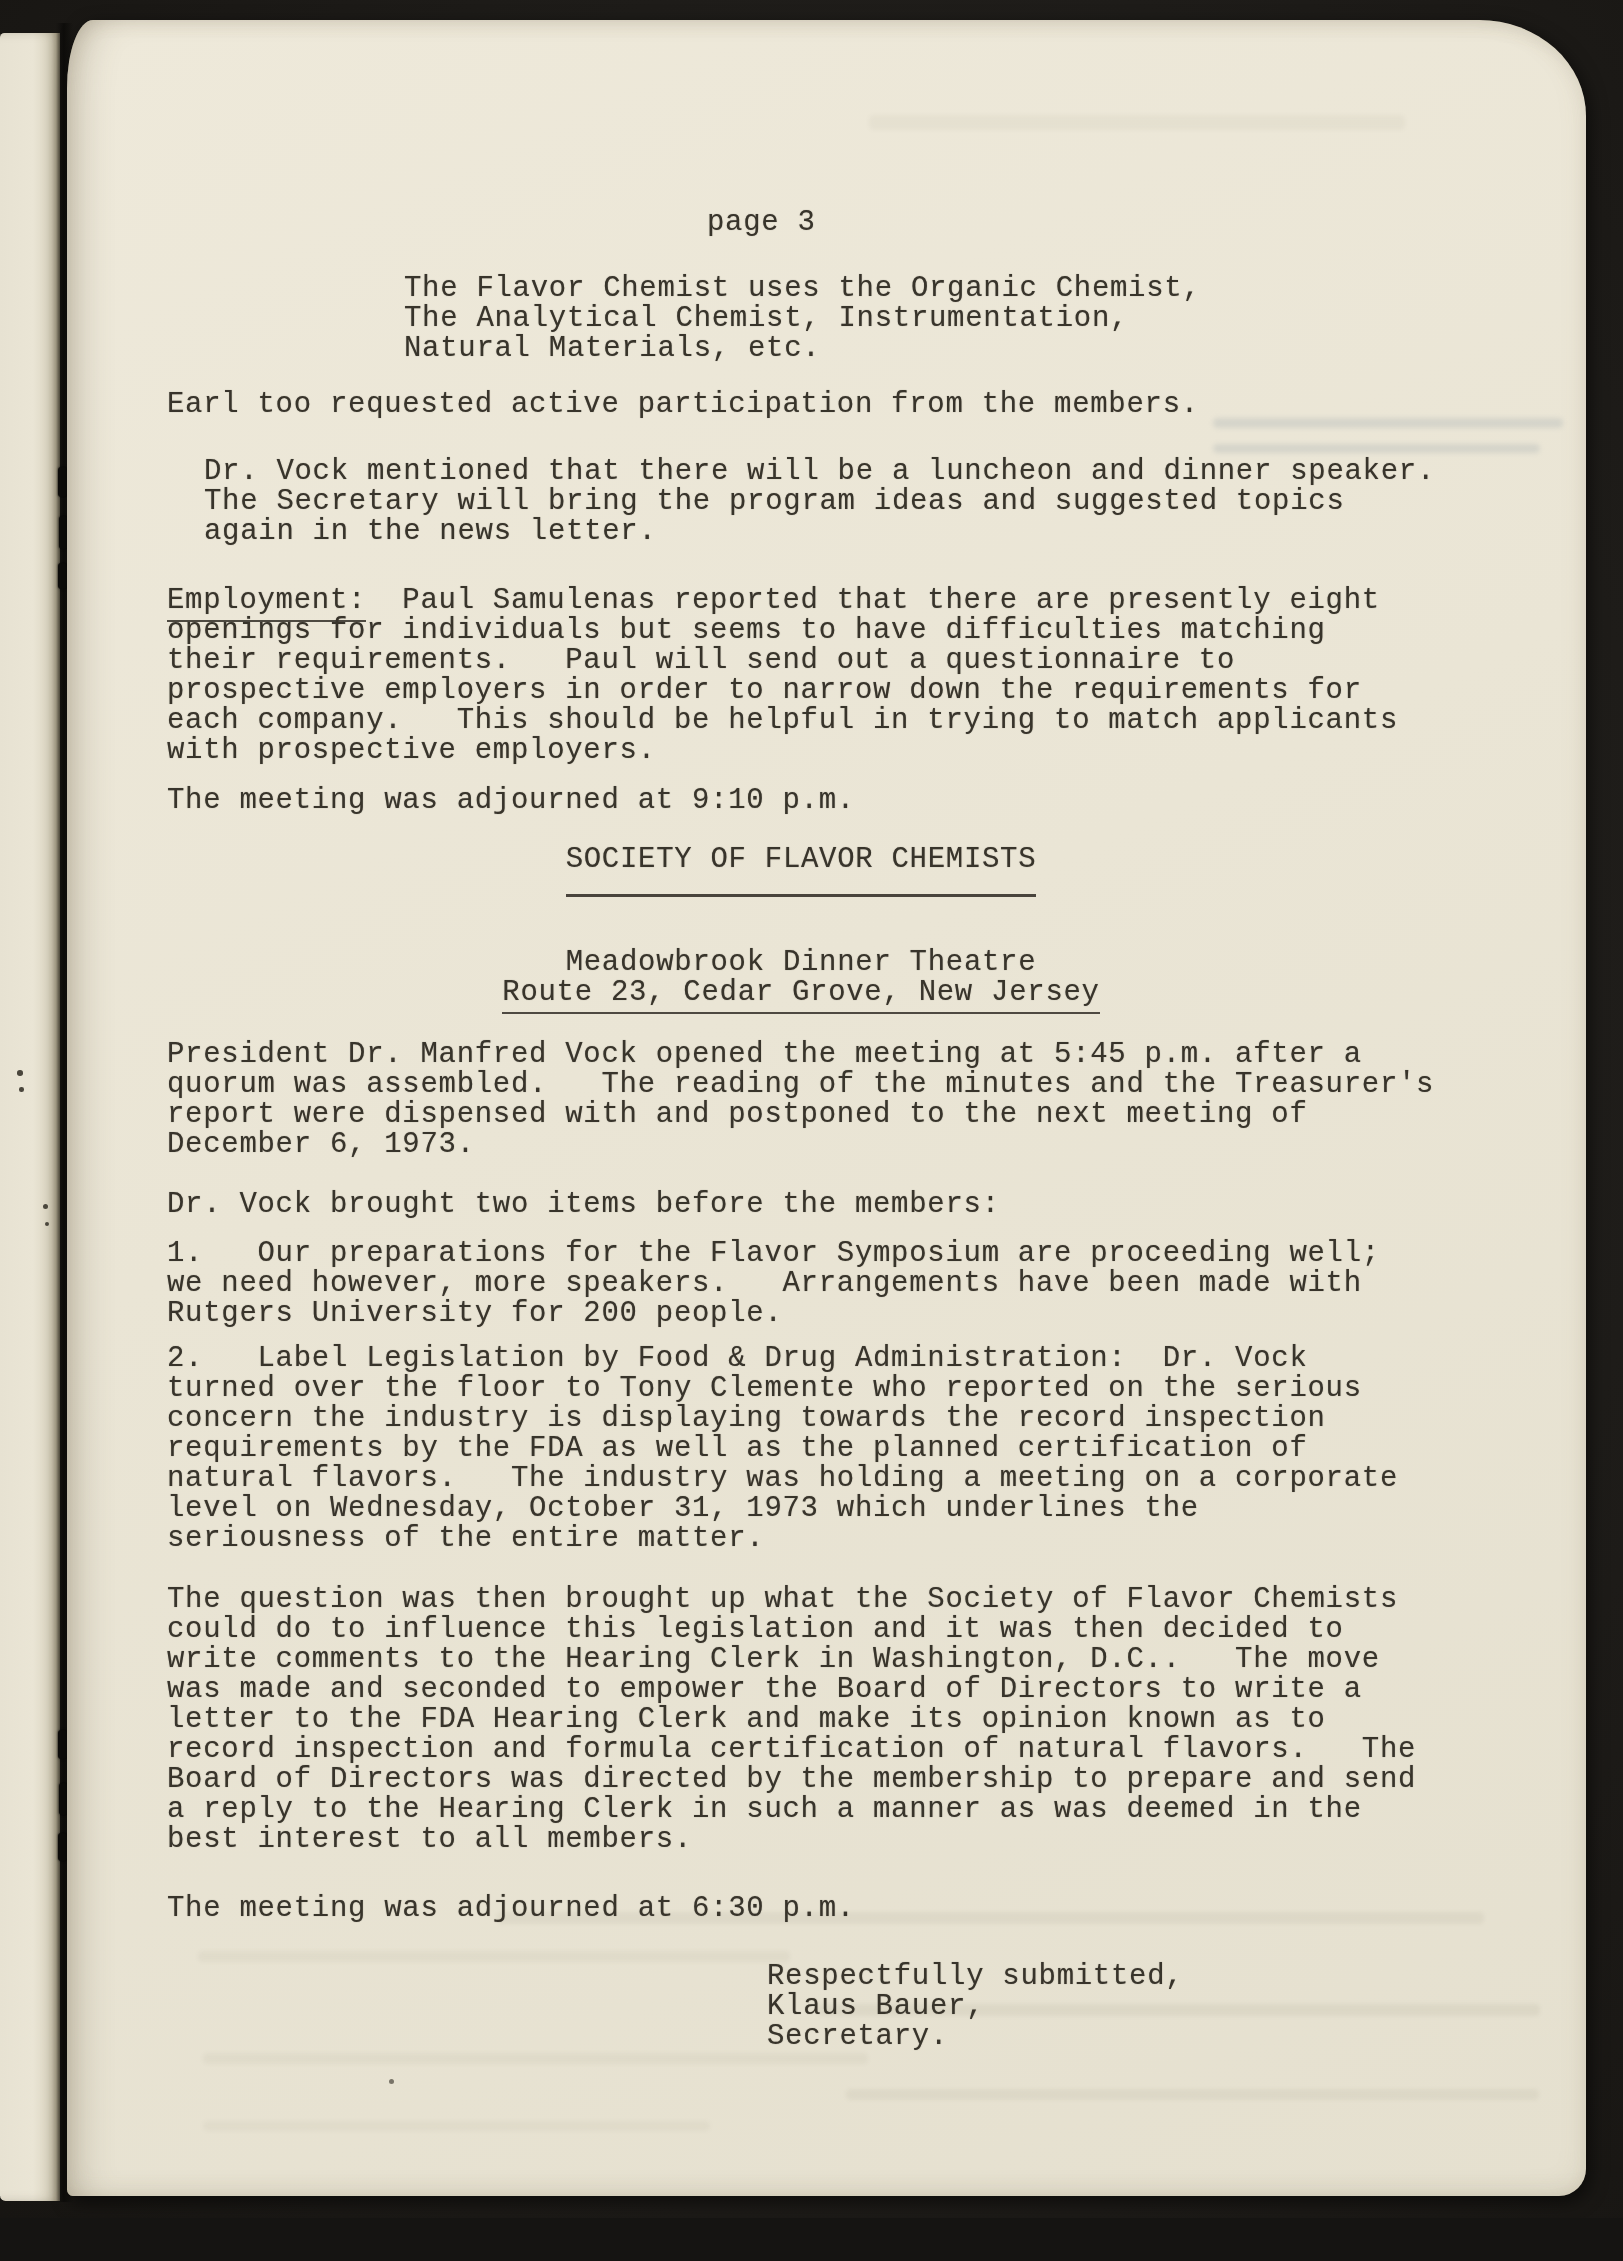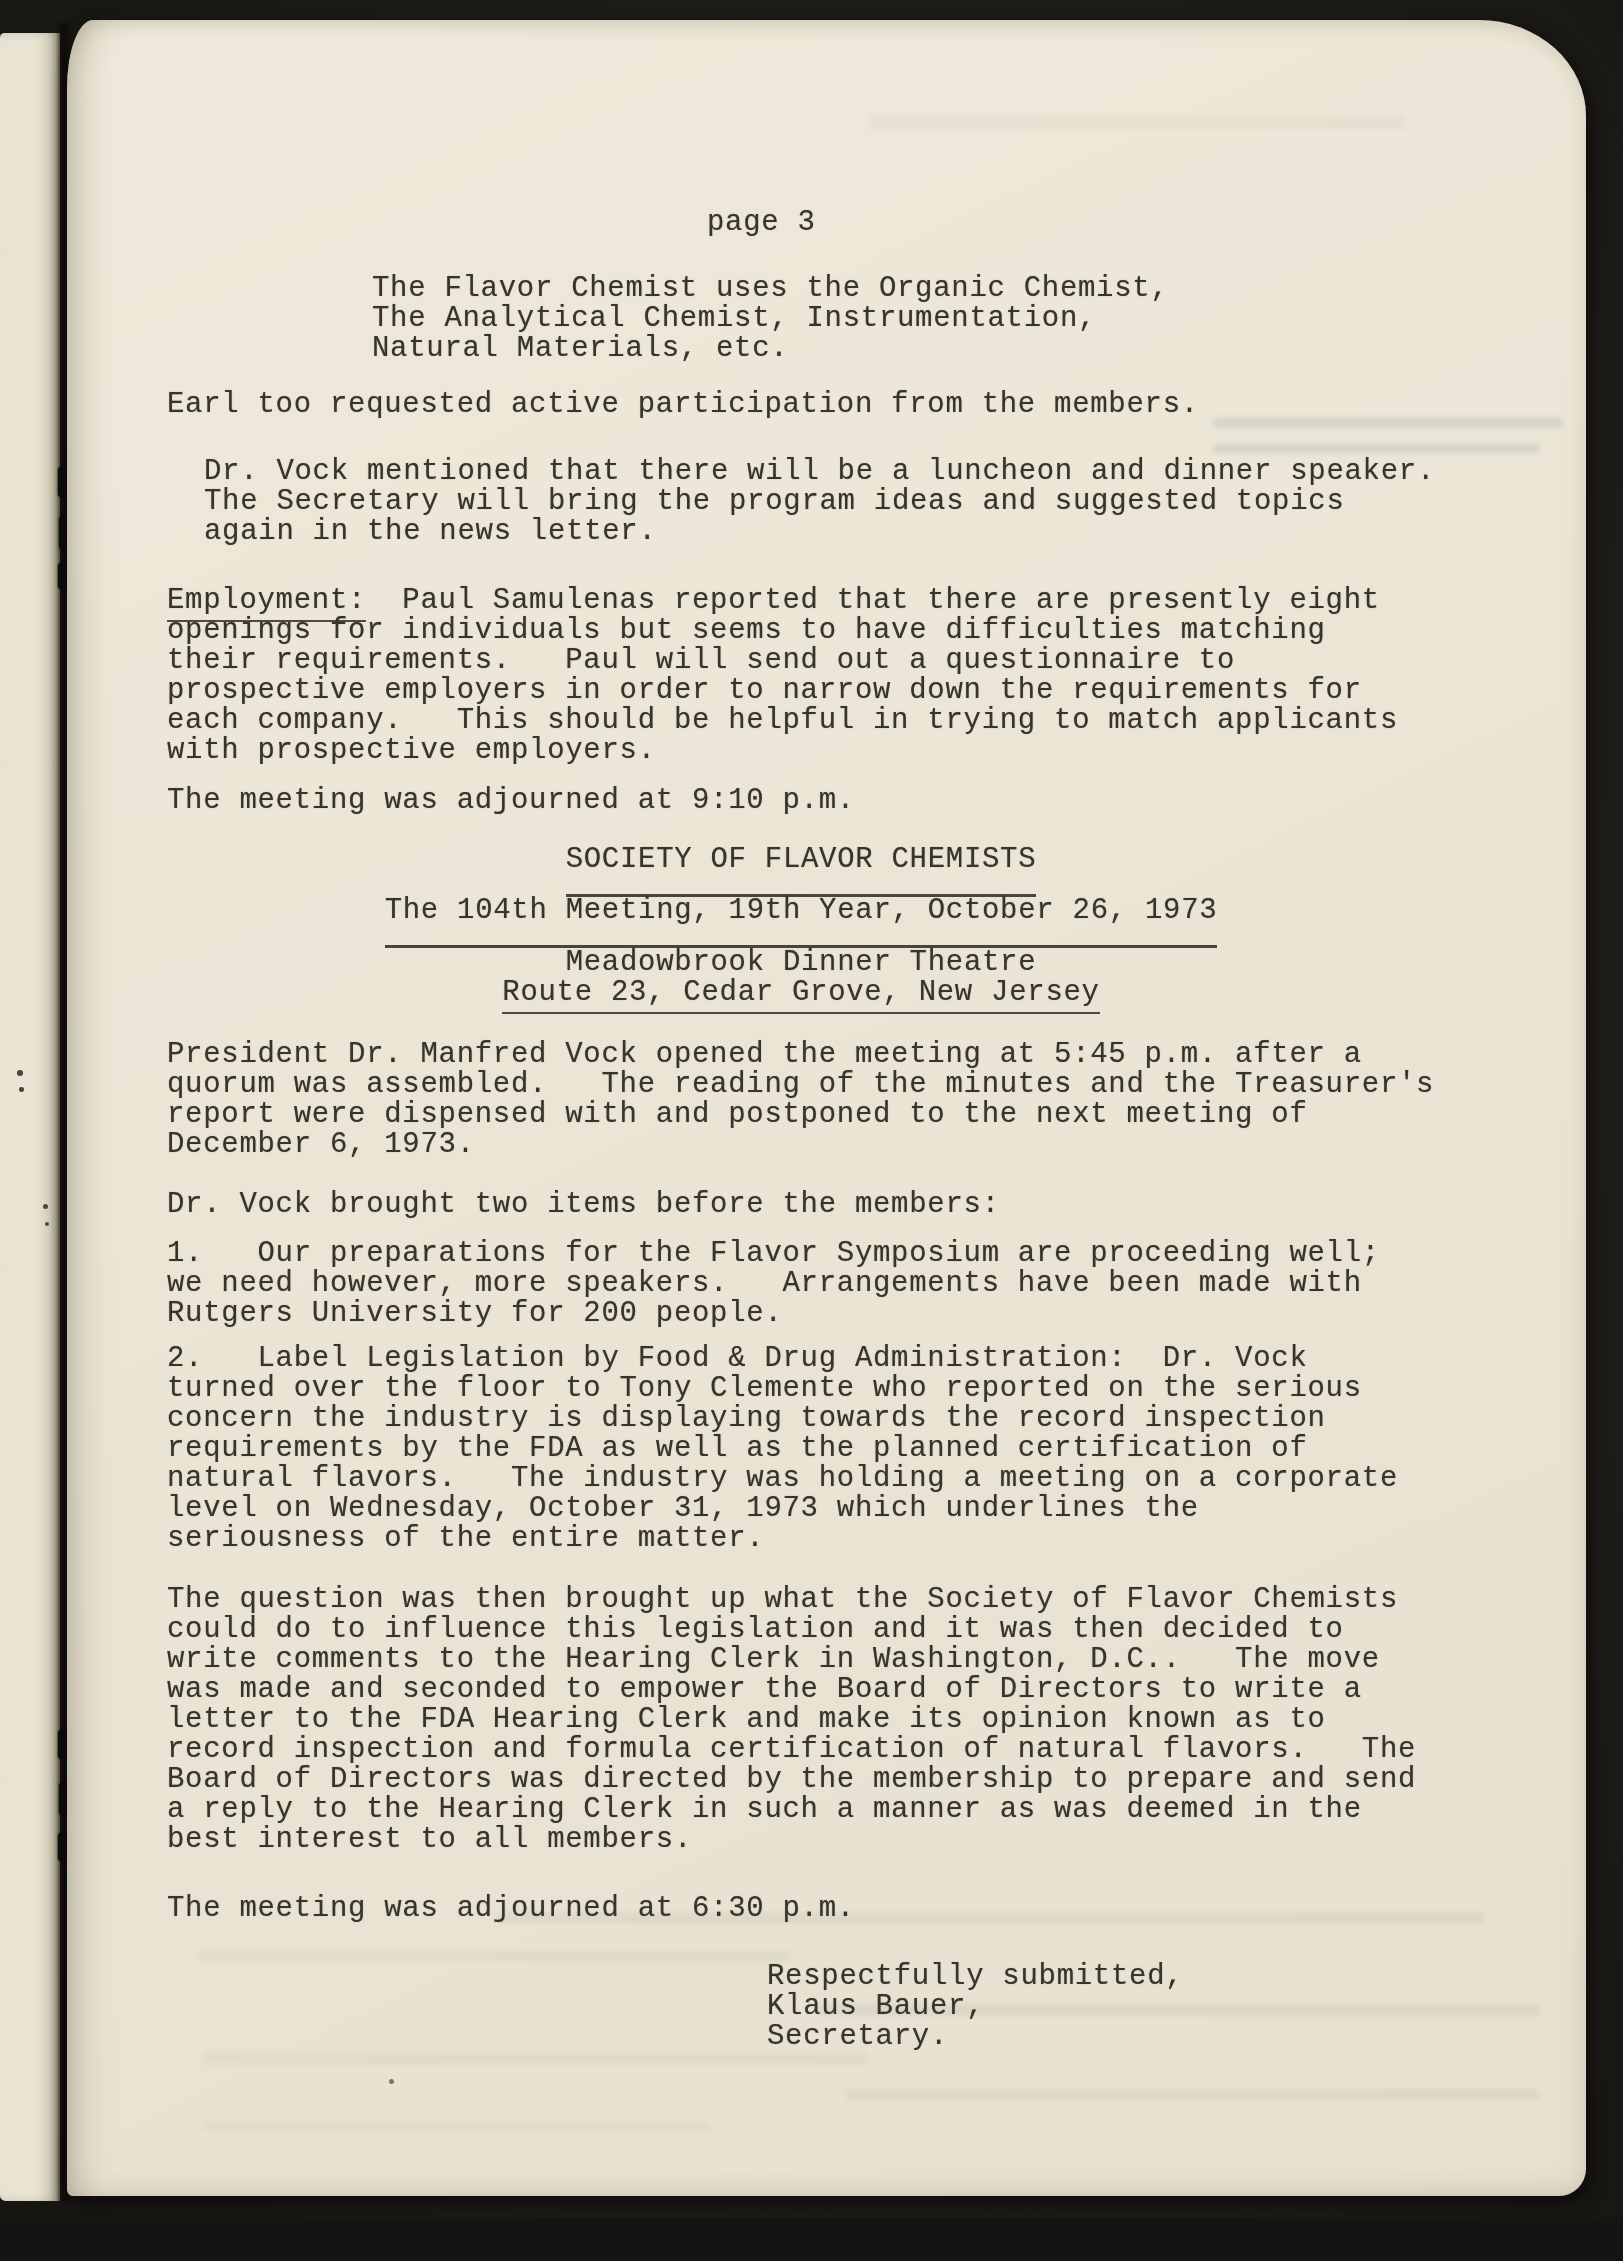--- a/index.html
+++ b/index.html
@@ -77,42 +77,41 @@
     <div class="bleed" style="left:430px;top:1892px;width:987px;height:12.4px;opacity:0.07;"></div>
     <div class="bleed" style="left:131px;top:1931px;width:592px;height:11.3px;opacity:0.06;"></div>
     <div class="bleed" style="left:751px;top:1984px;width:722px;height:12.4px;opacity:0.08;"></div>
     <div class="bleed" style="left:136px;top:2033px;width:665px;height:11.3px;opacity:0.06;"></div>
     <div class="bleed" style="left:779px;top:2069px;width:693px;height:11.3px;opacity:0.07;"></div>
     <div class="bleed" style="left:136px;top:2101px;width:507px;height:10px;opacity:0.05;"></div>
     <div class="speck" style="left:322px;top:2059px;width:5px;height:5px;opacity:0.7;"></div>
 
     <div class="line" style="left:640px;top:188px;">page 3</div>
 
-    <div class="line" style="left:305px;top:254px;">The Flavor Chemist uses the Organic Chemist,
+    <div class="line" style="left:337px;top:254px;">The Flavor Chemist uses the Organic Chemist,
 The Analytical Chemist, Instrumentation,
 Natural Materials, etc.</div>
 
     <div class="line" style="left:100px;top:370px;">Earl too requested active participation from the members.</div>
 
     <div class="line" style="left:100px;top:437px;margin-left:37px;">Dr. Vock mentioned that there will be a luncheon and dinner speaker.
 The Secretary will bring the program ideas and suggested topics
 again in the news letter.</div>
 
     <div class="line" style="left:100px;top:566px;"><span class="u-thin">Employment:</span><span>  Paul Samulenas reported that there are presently eight
 openings for individuals but seems to have difficulties matching
 their requirements.   Paul will send out a questionnaire to
 prospective employers in order to narrow down the requirements for
 each company.   This should be helpful in trying to match applicants
 with prospective employers.</span></div>
 
     <div class="line" style="left:100px;top:766px;">The meeting was adjourned at 9:10 p.m.</div>
 
     <div class="line centered" style="top:825px;"><span class="u">SOCIETY OF FLAVOR CHEMISTS</span></div>
 
-    <div class="line centered" style="top:876px;"><span class="u">The 104th Meeting, 19th Year, October 26, 1973</span></div>
 
     <div class="line centered" style="top:928px;">Meadowbrook Dinner Theatre</div>
 
     <div class="line centered" style="top:958px;"><span class="u-thin">Route 23, Cedar Grove, New Jersey</span></div>
 
     <div class="line" style="left:100px;top:1020px;">President Dr. Manfred Vock opened the meeting at 5:45 p.m. after a
 quorum was assembled.   The reading of the minutes and the Treasurer's
 report were dispensed with and postponed to the next meeting of
 December 6, 1973.</div>
 

